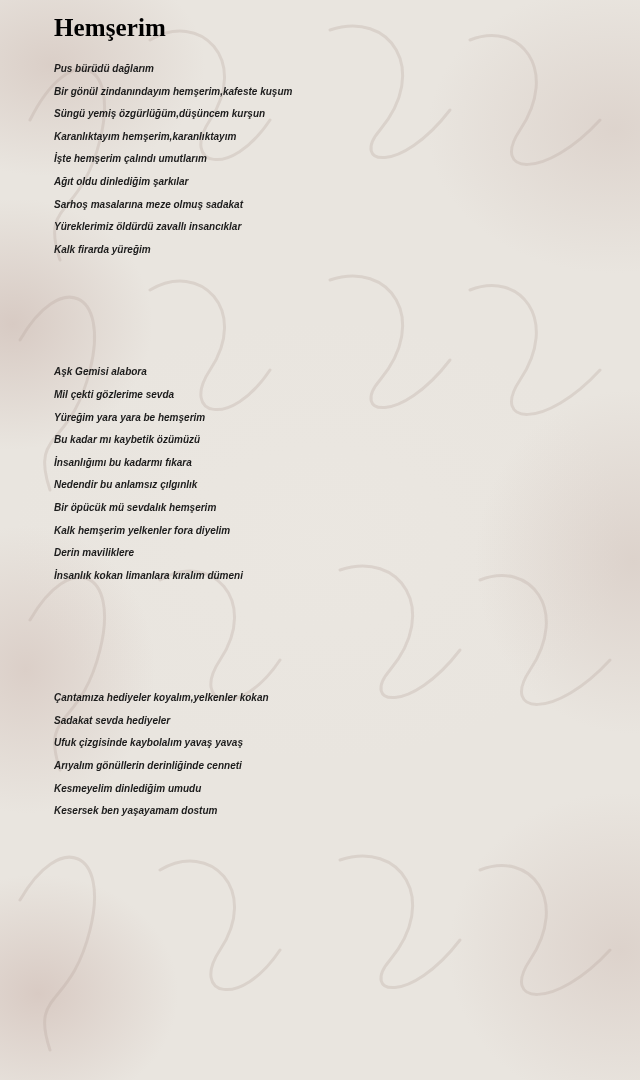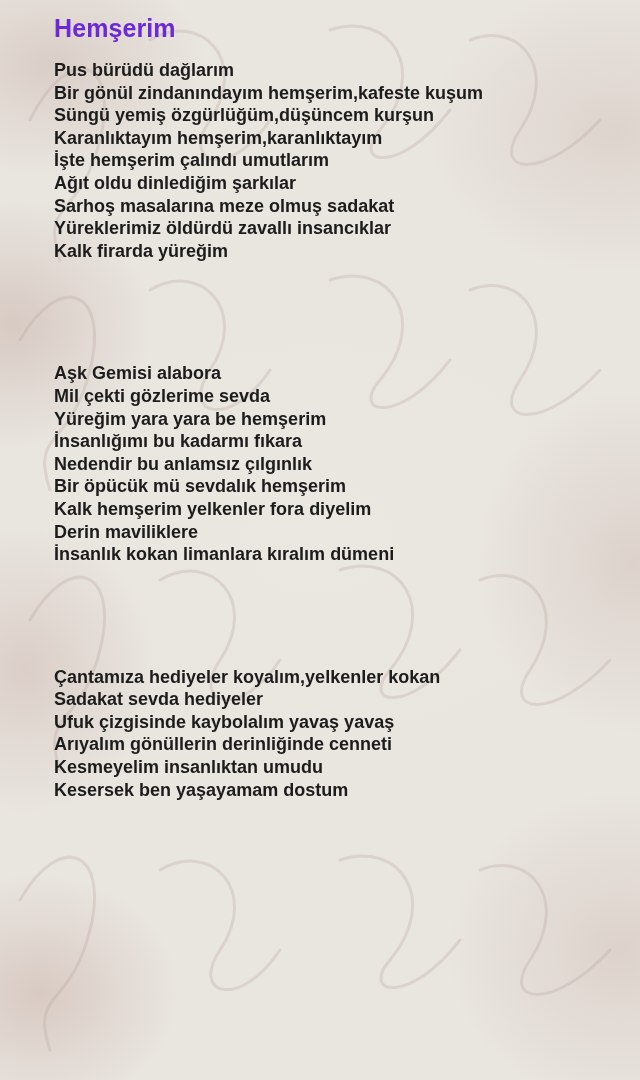--- a/index.html
+++ b/index.html
@@ -45,36 +45,38 @@
     position: relative;
     z-index: 2;
     padding: 14px 0 0 0;
     height: 100%;
     box-sizing: border-box;
   }
 
   .poem-title {
     font-size: 25px;
     font-weight: bold;
-    color: #6d28d9;
+    color: #000000;
     margin: 0 0 16px 54px;
     letter-spacing: 0.1px;
+    font-family: Liberation Serif, serif;
   }
 
   .stanza {
     margin: 0 0 0 54px;
   }
   .stanza-gap { height: 100px; }
 
   .line {
-    font-size: 18px;
+    font-size: 10px;
     color: #1c1c1c;
     line-height: 22.6px;
     white-space: pre;
     font-weight: 600;
+    font-style: italic;
   }
 
   .author {
     position: absolute;
     left: 54px;
     top: 1094px;
     font-size: 16px;
     font-style: italic;
     color: #1b1b1b;
     z-index: 3;
@@ -122,33 +124,34 @@
     <div class="line">Yüreklerimiz öldürdü zavallı insancıklar</div>
     <div class="line">Kalk firarda yüreğim</div>
   </div>
 
   <div class="stanza-gap"></div>
 
   <div class="stanza">
     <div class="line">Aşk Gemisi alabora</div>
     <div class="line">Mil çekti gözlerime sevda</div>
     <div class="line">Yüreğim yara yara be hemşerim</div>
+    <div class="line">Bu kadar mı kaybetik özümüzü</div>
     <div class="line">İnsanlığımı bu kadarmı fıkara</div>
     <div class="line">Nedendir bu anlamsız çılgınlık</div>
     <div class="line">Bir öpücük mü sevdalık hemşerim</div>
     <div class="line">Kalk hemşerim yelkenler fora diyelim</div>
     <div class="line">Derin maviliklere</div>
     <div class="line">İnsanlık kokan limanlara kıralım dümeni</div>
   </div>
 
   <div class="stanza-gap"></div>
 
   <div class="stanza">
     <div class="line">Çantamıza hediyeler koyalım,yelkenler kokan</div>
     <div class="line">Sadakat sevda hediyeler</div>
     <div class="line">Ufuk çizgisinde kaybolalım yavaş yavaş</div>
     <div class="line">Arıyalım gönüllerin derinliğinde cenneti</div>
-    <div class="line">Kesmeyelim insanlıktan umudu</div>
+    <div class="line">Kesmeyelim dinlediğim umudu</div>
     <div class="line">Kesersek ben yaşayamam dostum</div>
   </div>
 </div>
 
 <div class="author">Ozan Ali Aydın</div>
 
 </body></html>

